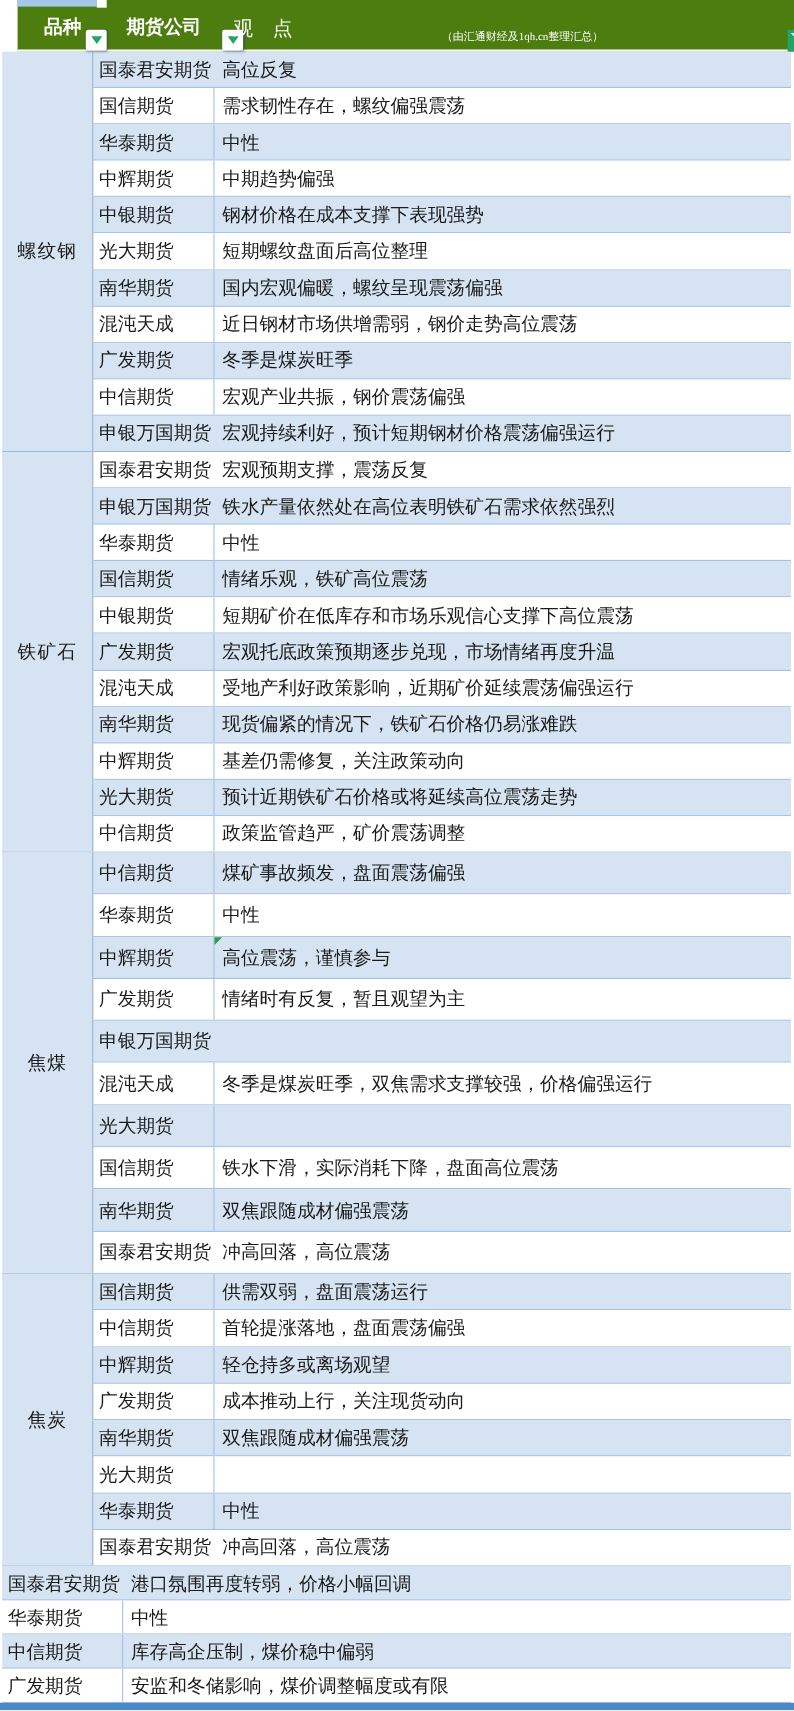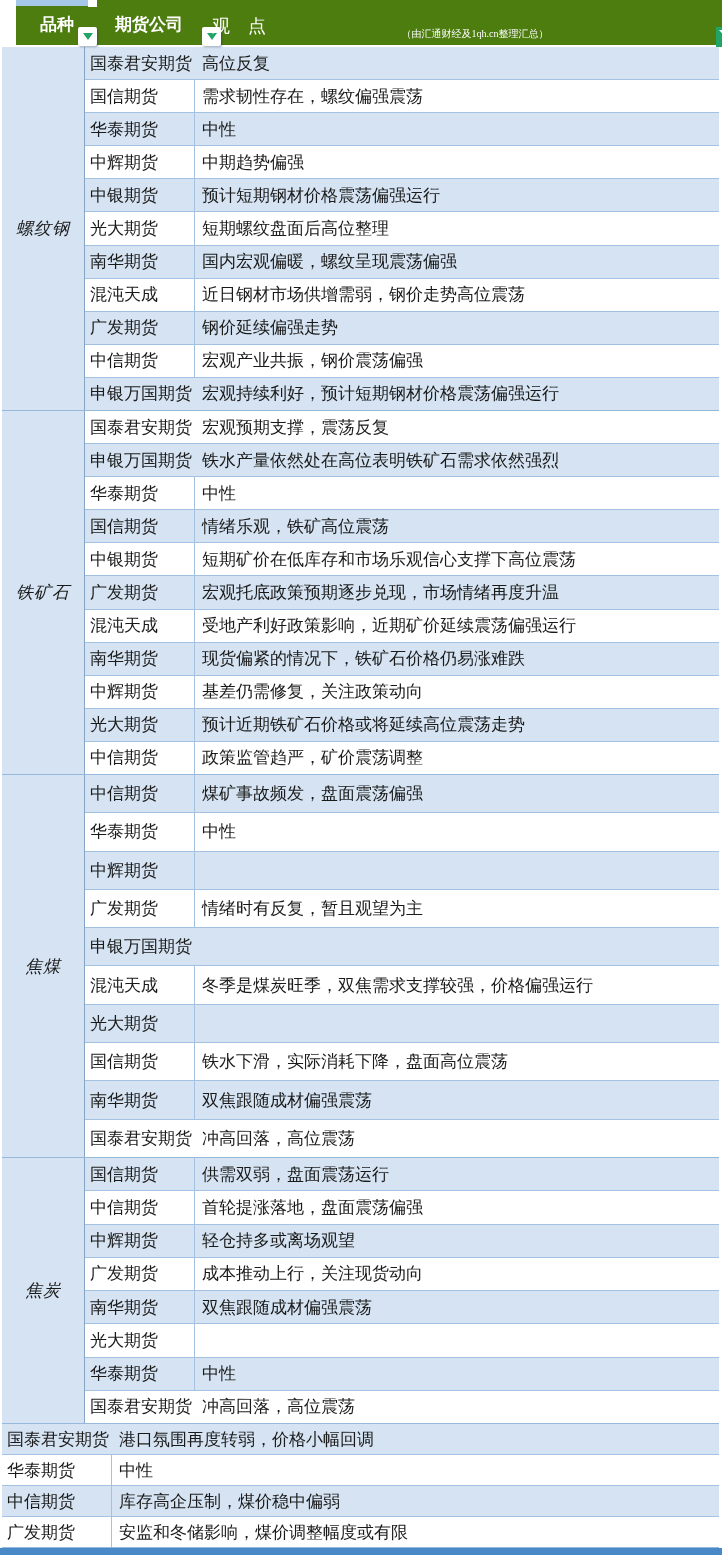--- a/index.html
+++ b/index.html
@@ -23,21 +23,21 @@
   .view-title{position:absolute;left:196px;width:526px;top:15px;text-align:left;color:#fff;font-weight:normal;font-size:18px;line-height:22px;}
   .view-sub{position:absolute;left:196px;width:526px;top:25px;text-align:center;color:#fff;font-size:10px;line-height:18px;font-weight:normal;}
   .funnel-box{position:absolute;left:700px;top:27px;width:22px;height:20px;background:#21a464;display:flex;align-items:center;justify-content:center;cursor:pointer;}
   .corner-sliver{position:absolute;left:0;top:0;width:72px;height:6px;background:#a6c8e8;}
   .corner-notch{position:absolute;left:72px;top:0;width:9px;height:7px;background:#ffffff;}
   
   .body-wrap{box-sizing:border-box;border-left:2px solid #ffffff;border-right:3px solid #ffffff;}
   .section{display:flex;box-sizing:border-box;border-bottom:1px solid #96b8da;}
   .variety-cell{
     width:83px;background:#d5e3f2;border-right:1px solid #86a5c6;box-sizing:border-box;
-    display:flex;align-items:center;justify-content:center;font-size:17px;letter-spacing:1px;font-style:italic;
+    display:flex;align-items:center;justify-content:center;font-size:17px;letter-spacing:1px;
   }
   .rows{flex:1;display:flex;flex-direction:column;min-width:0;}
   .row{flex:1;display:flex;box-sizing:border-box;}
   .row:not(:last-child){border-bottom:1px solid #a3c1e0;}
   .row.light{background:#d5e3f2;}
   .row.white{background:#ffffff;}
   .company{
     width:110px;box-sizing:border-box;padding-left:5px;display:flex;align-items:center;
     font-size:17px;border-right:1px solid #a3c1e0;white-space:nowrap;overflow:visible;
   }
@@ -93,37 +93,37 @@
           <div class="row light">
             <div class="company">华泰期货</div>
             <div class="view">中性</div>
           </div>
           <div class="row white">
             <div class="company">中辉期货</div>
             <div class="view">中期趋势偏强</div>
           </div>
           <div class="row light">
             <div class="company">中银期货</div>
-            <div class="view">预计短期钢材价格震荡偏强运行</div>
+            <div class="view">钢材价格在成本支撑下表现强势</div>
           </div>
           <div class="row white">
             <div class="company">光大期货</div>
             <div class="view">短期螺纹盘面后高位整理</div>
           </div>
           <div class="row light">
             <div class="company">南华期货</div>
             <div class="view">国内宏观偏暖，螺纹呈现震荡偏强</div>
           </div>
           <div class="row white">
             <div class="company">混沌天成</div>
             <div class="view">近日钢材市场供增需弱，钢价走势高位震荡</div>
           </div>
           <div class="row light">
             <div class="company">广发期货</div>
-            <div class="view">钢价延续偏强走势</div>
+            <div class="view">冬季是煤炭旺季</div>
           </div>
           <div class="row white">
             <div class="company">中信期货</div>
             <div class="view">宏观产业共振，钢价震荡偏强</div>
           </div>
           <div class="row light nodiv">
             <div class="company">申银万国期货</div>
             <div class="view">宏观持续利好，预计短期钢材价格震荡偏强运行</div>
           </div>
         </div>
@@ -183,20 +183,21 @@
           <div class="row light">
             <div class="company">中信期货</div>
             <div class="view">煤矿事故频发，盘面震荡偏强</div>
           </div>
           <div class="row white">
             <div class="company">华泰期货</div>
             <div class="view">中性</div>
           </div>
           <div class="row light">
             <div class="company">中辉期货</div>
+            <div class="view">高位震荡，谨慎参与<span class="marker"></span></div>
           </div>
           <div class="row white">
             <div class="company">广发期货</div>
             <div class="view">情绪时有反复，暂且观望为主</div>
           </div>
           <div class="row light nodiv">
             <div class="company">申银万国期货</div>
           </div>
           <div class="row white">
             <div class="company">混沌天成</div>

